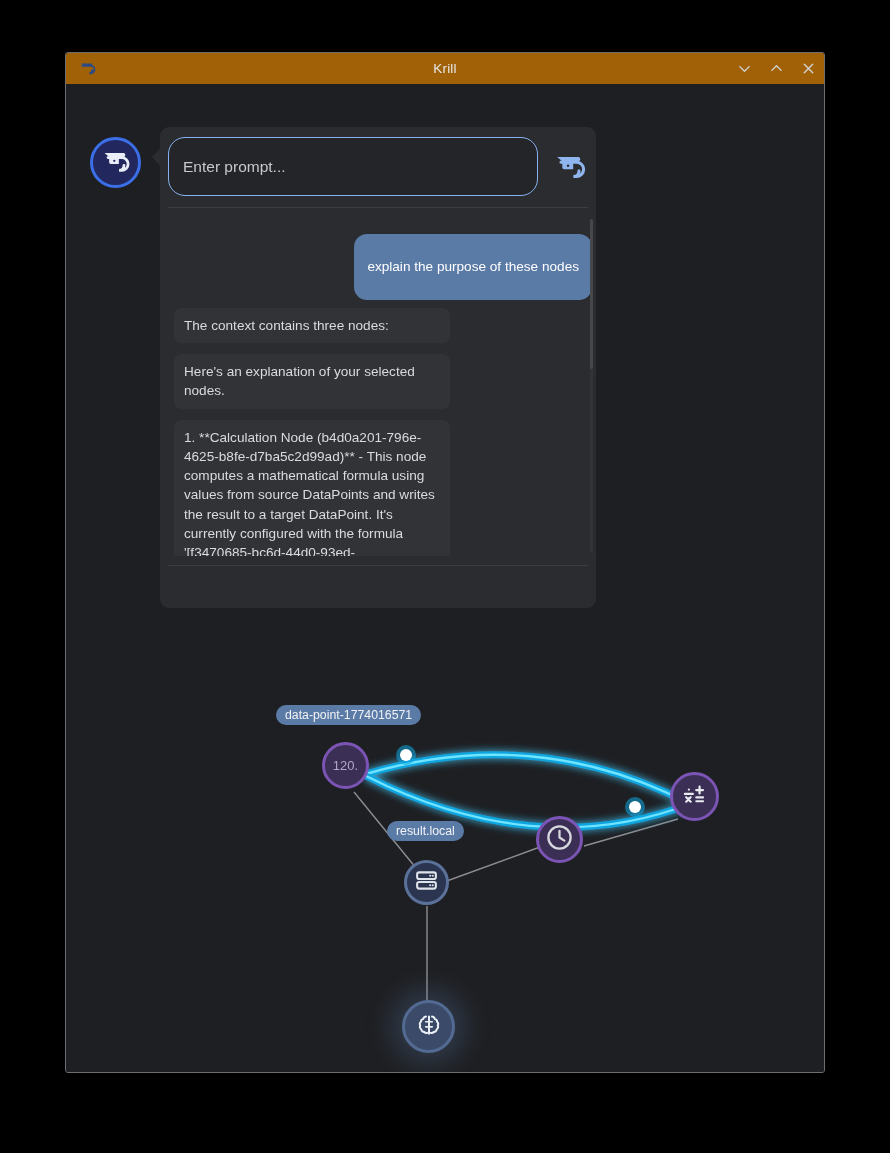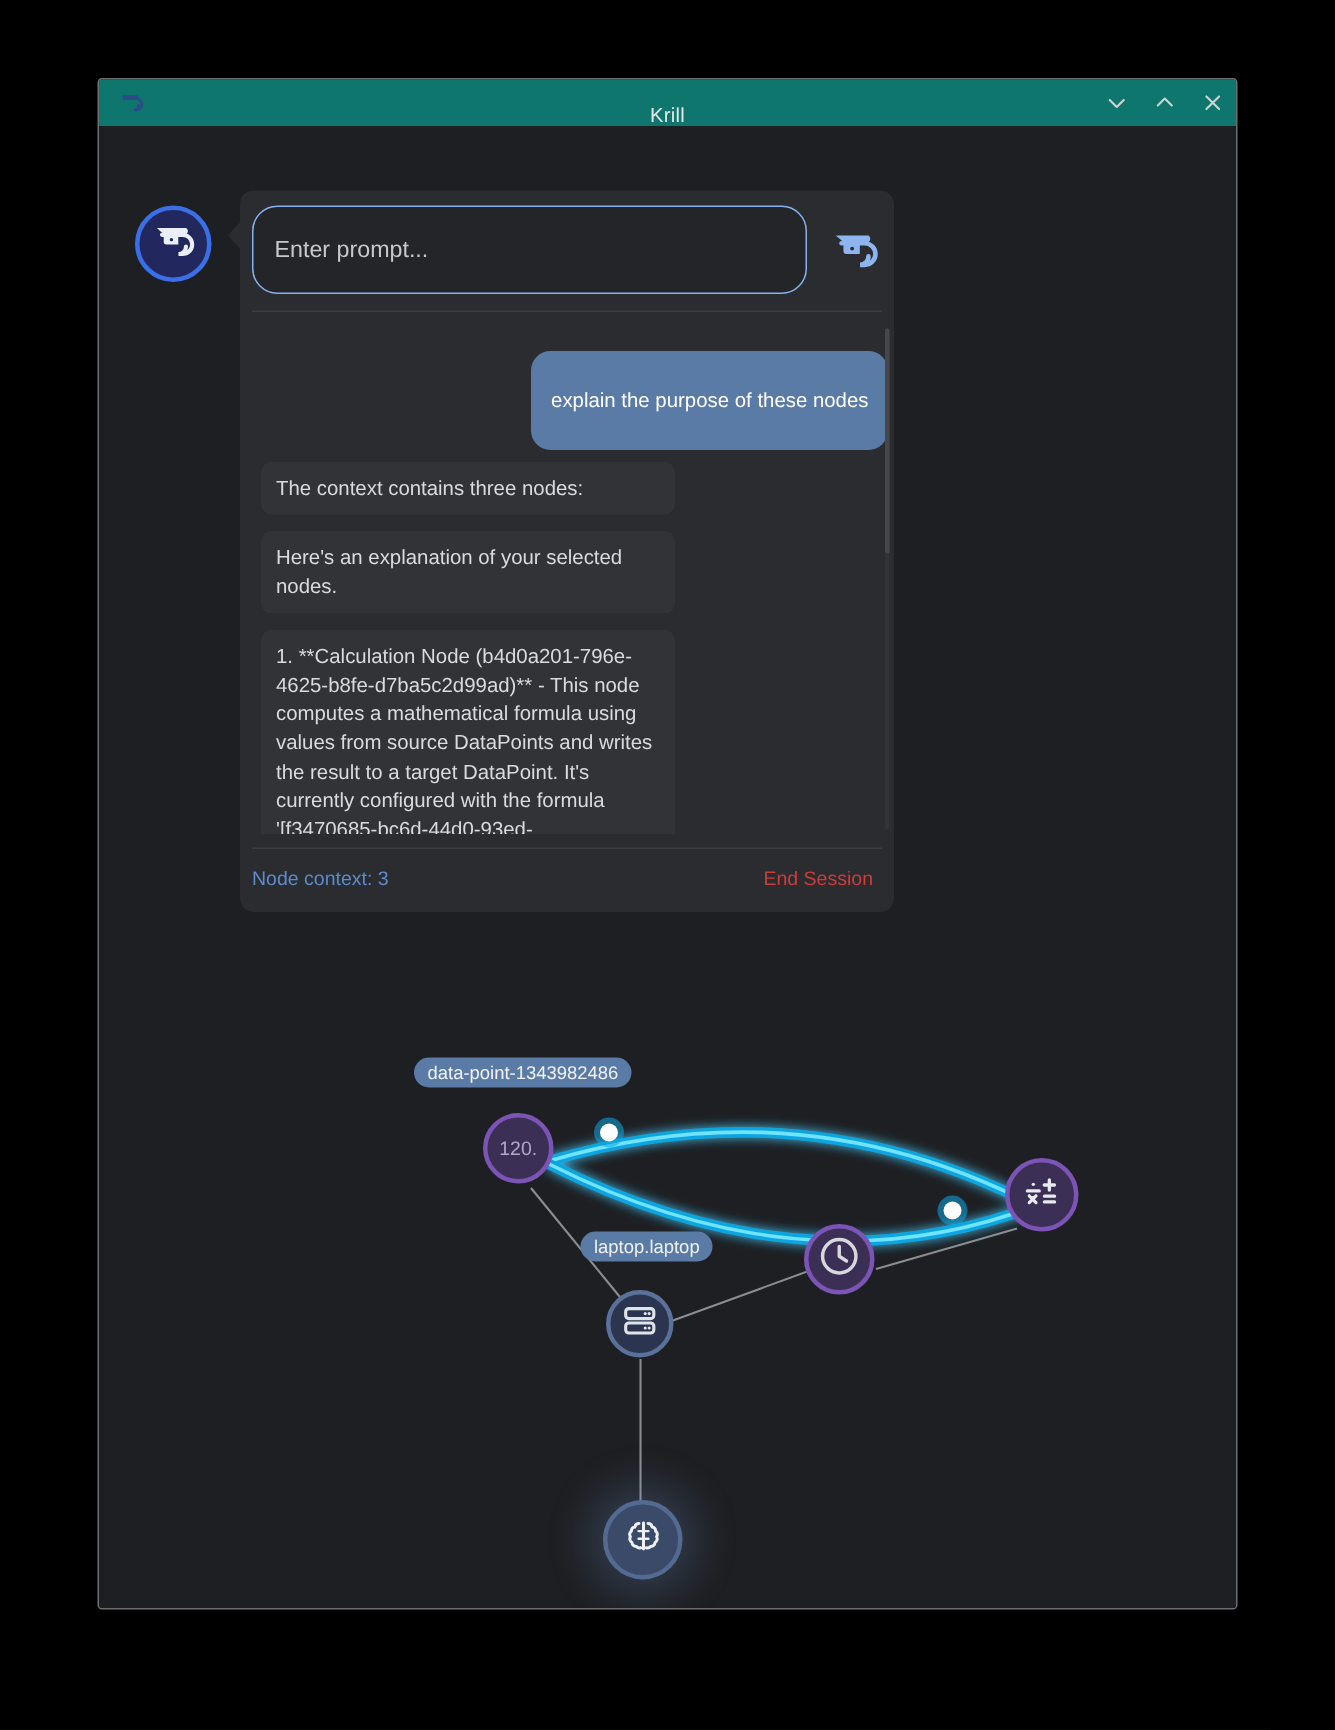--- a/index.html
+++ b/index.html
@@ -5,22 +5,22 @@
   html,body{margin:0;padding:0;background:#000;}
   body{width:890px;height:1153px;font-family:"Liberation Sans",sans-serif;overflow:hidden;}
 
   
   .window{
     position:absolute;left:65px;top:52px;width:760px;height:1021px;
     background:#1e1f22;border:1px solid #6d6e71;border-radius:3px;
     box-sizing:border-box;overflow:hidden;
   }
   .titlebar{
-    position:relative;height:31px;background:#0f766e;
-    border-bottom:1px solid #3a3c40;display:flex;align-items:flex-end;
+    position:relative;height:31px;background:#a16207;
+    border-bottom:1px solid #3a3c40;display:flex;align-items:center;
   }
   .tb-icon{position:absolute;left:12px;top:6px;width:18px;height:18px;}
   .tb-title{
     flex:1;text-align:center;color:#e6e7e9;font-size:13.5px;letter-spacing:.2px;
   }
   .tb-controls{position:absolute;right:8px;top:0;height:31px;display:flex;align-items:center;gap:17px;}
   .tb-btn{width:15px;height:15px;display:flex;align-items:center;justify-content:center;cursor:default;}
   .tb-btn svg{display:block;}
 
   
@@ -170,24 +170,20 @@
         <div class="msg-bot">The context contains three nodes:</div>
         <div class="msg-bot">Here's an explanation of your selected nodes.</div>
         <div class="msg-bot">1. **Calculation Node (b4d0a201-796e-4625-b8fe-d7ba5c2d99ad)** - This node computes a mathematical formula using values from source DataPoints and writes the result to a target DataPoint. It's currently configured with the formula '[f3470685-bc6d-44d0-93ed-3fdbced4ca81:a3470685-bc6d-44d0-93ed-3fdbced4ca81]+1', which takes the value from a source DataPoint and adds 1 to it.</div>
 
       </div>
       <div class="scrollbar">
         <div class="scrollthumb"></div>
       </div>
 
       <div class="panel-footdiv"></div>
-      <div class="panel-foot">
-        <span class="ctx">Node context: 3</span>
-        <span class="endsess">End Session</span>
-      </div>
     </div>
 
     <div class="graph">
       <svg width="760" height="470" viewBox="0 0 760 470">
         <defs>
           <filter id="gl" x="-60%" y="-60%" width="220%" height="220%">
             <feGaussianBlur stdDeviation="4" result="b"></feGaussianBlur>
             <feMerge>
                 <feMergeNode in="b"></feMergeNode>
                 <feMergeNode in="SourceGraphic"></feMergeNode>
@@ -209,22 +205,22 @@
           <path d="M300 172 Q470 258 624 200" stroke="#6fe4ff" stroke-width="2.4"></path>
         </g>
         <g>
           <circle cx="340" cy="151" r="10" fill="#0ea5e0" opacity=".55"></circle>
           <circle cx="340" cy="151" r="6" fill="#ffffff"></circle>
           <circle cx="569" cy="203" r="10" fill="#0ea5e0" opacity=".55"></circle>
           <circle cx="569" cy="203" r="6" fill="#ffffff"></circle>
         </g>
       </svg>
 
-      <div class="chip" style="left:210px;top:101px;">data-point-1343982486</div>
-      <div class="chip" style="left:321px;top:217px;">laptop.laptop</div>
+      <div class="chip" style="left:210px;top:101px;">data-point-1774016571</div>
+      <div class="chip" style="left:321px;top:217px;">result.local</div>
     </div>
 
     <div class="node n-dp">
       <span>120.</span>
     </div>
 
     <div class="node n-calc">
       <span>
         <svg viewBox="0 0 24 24" width="27" height="27">
           <path d="M3.5 11.5h7M16.5 5v6M13.5 8h6" stroke="#e8eaf0" stroke-width="2" stroke-linecap="round"></path>

